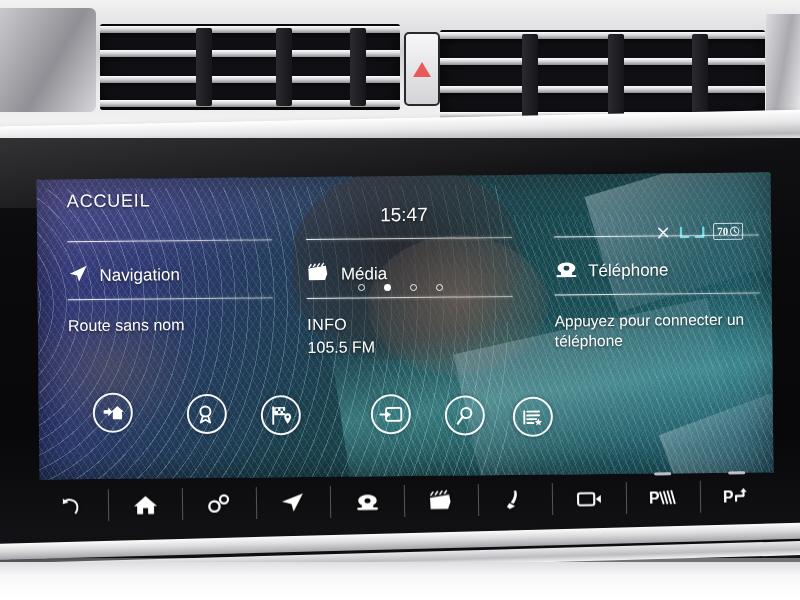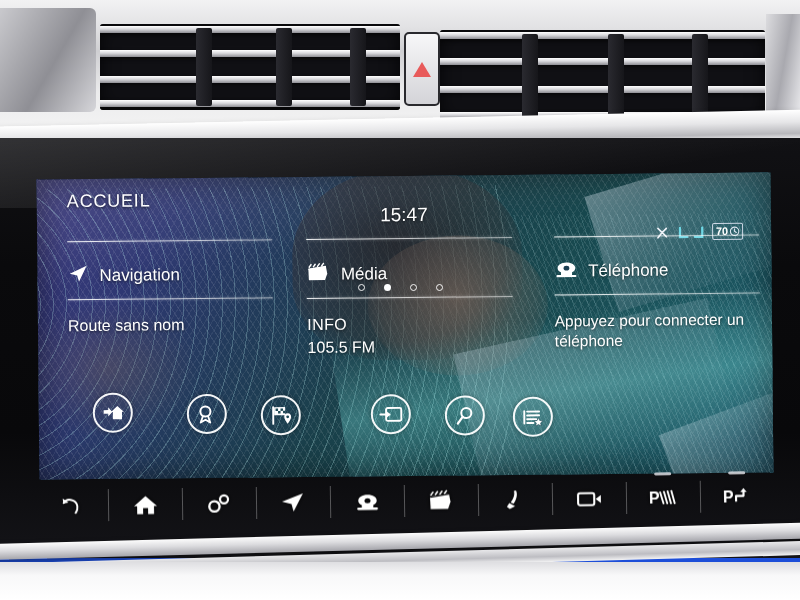--- a/index.html
+++ b/index.html
@@ -1,19 +1,19 @@
 <!DOCTYPE html>
 <html><head>
 <meta charset="utf-8">
 <style>
   * { margin:0; padding:0; box-sizing:border-box; }
   html,body { width:800px; height:600px; background:#ffffff; overflow:hidden;
     font-family:"Liberation Sans", sans-serif; }
 
-  #stage { position:relative; width:800px; height:600px; background:#1d4ed8; }
+  #stage { position:relative; width:800px; height:600px; background:#737373; }
 
   
   .dash-top { position:absolute; left:0; top:0; width:800px; height:150px;
     background:linear-gradient(180deg,#f2f2f3 0%,#e2e2e4 18%,#cfcfd2 34%,#ececed 62%,#f6f6f6 100%); }
   .vent-block { position:absolute; background:#101014;
     box-shadow:inset 0 0 18px rgba(0,0,0,.75); border-radius:3px; overflow:hidden; }
   .vent-left { left:100px; top:24px; width:300px; height:86px; }
   .vent-right { left:440px; top:30px; width:325px; height:92px; }
   .slat { position:absolute; left:0; width:100%; height:7px;
     background:linear-gradient(180deg,#ffffff 0%,#d9d9dd 45%,#8d8d93 100%);
@@ -87,21 +87,21 @@
   .sc { position:absolute; inset:0; z-index:6; color:#fff; }
   .accueil { position:absolute; left:30px; top:12px; font-size:18px; letter-spacing:.8px;
     color:#fdfdff; text-shadow:0 1px 3px rgba(0,0,0,.65); }
   .clock { position:absolute; left:0; right:0; top:28px; text-align:center;
     font-size:19px; color:#ffffff; text-shadow:0 1px 3px rgba(0,0,0,.6); }
 
   .status { position:absolute; right:28px; top:50px; display:flex; align-items:flex-end; gap:8px; }
   .status svg { display:block; }
   .speedlim { display:flex; align-items:center; gap:1px; border:1.5px solid #ced8e6;
     padding:0 2px 0 3px; height:17px; border-radius:2px; }
-  .speedlim .num { font-size:11px; line-height:1; color:#fff; font-weight:bold; }
+  .speedlim .num { font-size:11px; line-height:1; color:#fff; font-weight:bold;font-family:Liberation Serif, serif; }
 
   
   .cols { position:absolute; left:0; right:0; top:62px; height:140px; display:flex; }
   .col { position:relative; flex:1; padding:0 12px; }
   .col-nav { padding-left:30px; }
   .col-med { padding-left:22px; }
   .col-tel { padding-left:30px; }
   .rule { height:1px; background:linear-gradient(90deg, rgba(255,255,255,.92), rgba(255,255,255,.55));
     box-shadow:0 0 3px rgba(255,255,255,.45); }
   .rule-a { margin-bottom:22px; }

